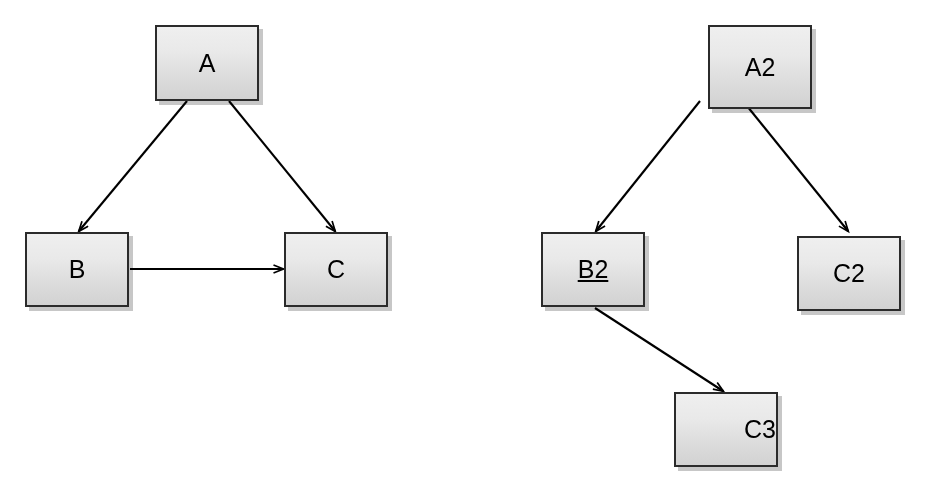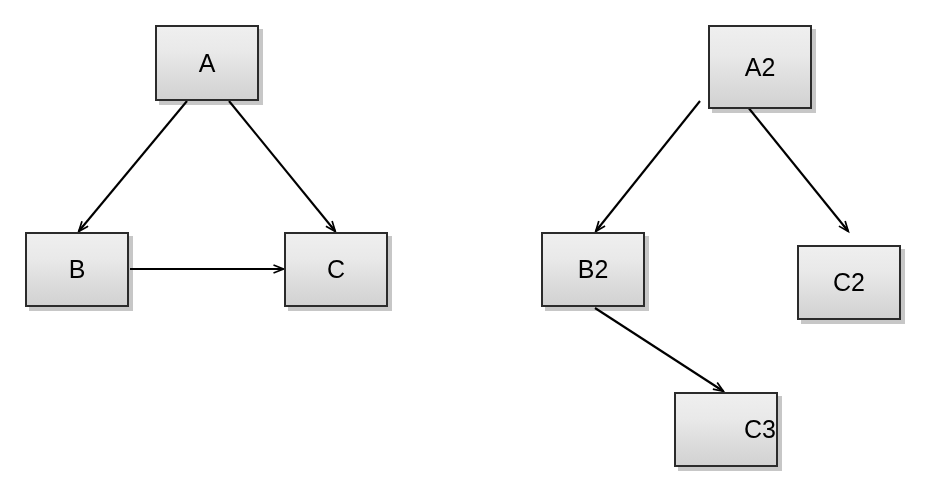--- a/index.html
+++ b/index.html
@@ -74,23 +74,23 @@
   </div>
   <div class="node" style="left: 25px; top: 232px; width: 104px; height: 75px;">
     <span class="node-label">B</span>
   </div>
   <div class="node" style="left: 284px; top: 232px; width: 104px; height: 75px;">
     <span class="node-label">C</span>
   </div>
   <div class="node" style="left: 700px; top: 25px; width: 104px; height: 84px; margin-left: 8px;">
     <span class="node-label">A2</span>
   </div>
-  <div class="node" style="left: 541px; top: 232px; width: 104px; height: 75px;">
+  <div class="node" style="left: 541px; top: 232px; width: 104px; height: 75px; text-decoration: underline;">
     <span class="node-label">B2</span>
   </div>
-  <div class="node" style="left: 797px; top: 245px; width: 104px; height: 75px;">
+  <div class="node" style="left: 797px; top: 236px; width: 104px; height: 75px;">
     <span class="node-label">C2</span>
   </div>
   <div class="node" style="left: 674px; top: 392px; width: 104px; height: 75px; justify-content: flex-end;">
     <span class="node-label">C3</span>
   </div>
 
 </div>
 
 </body></html>

